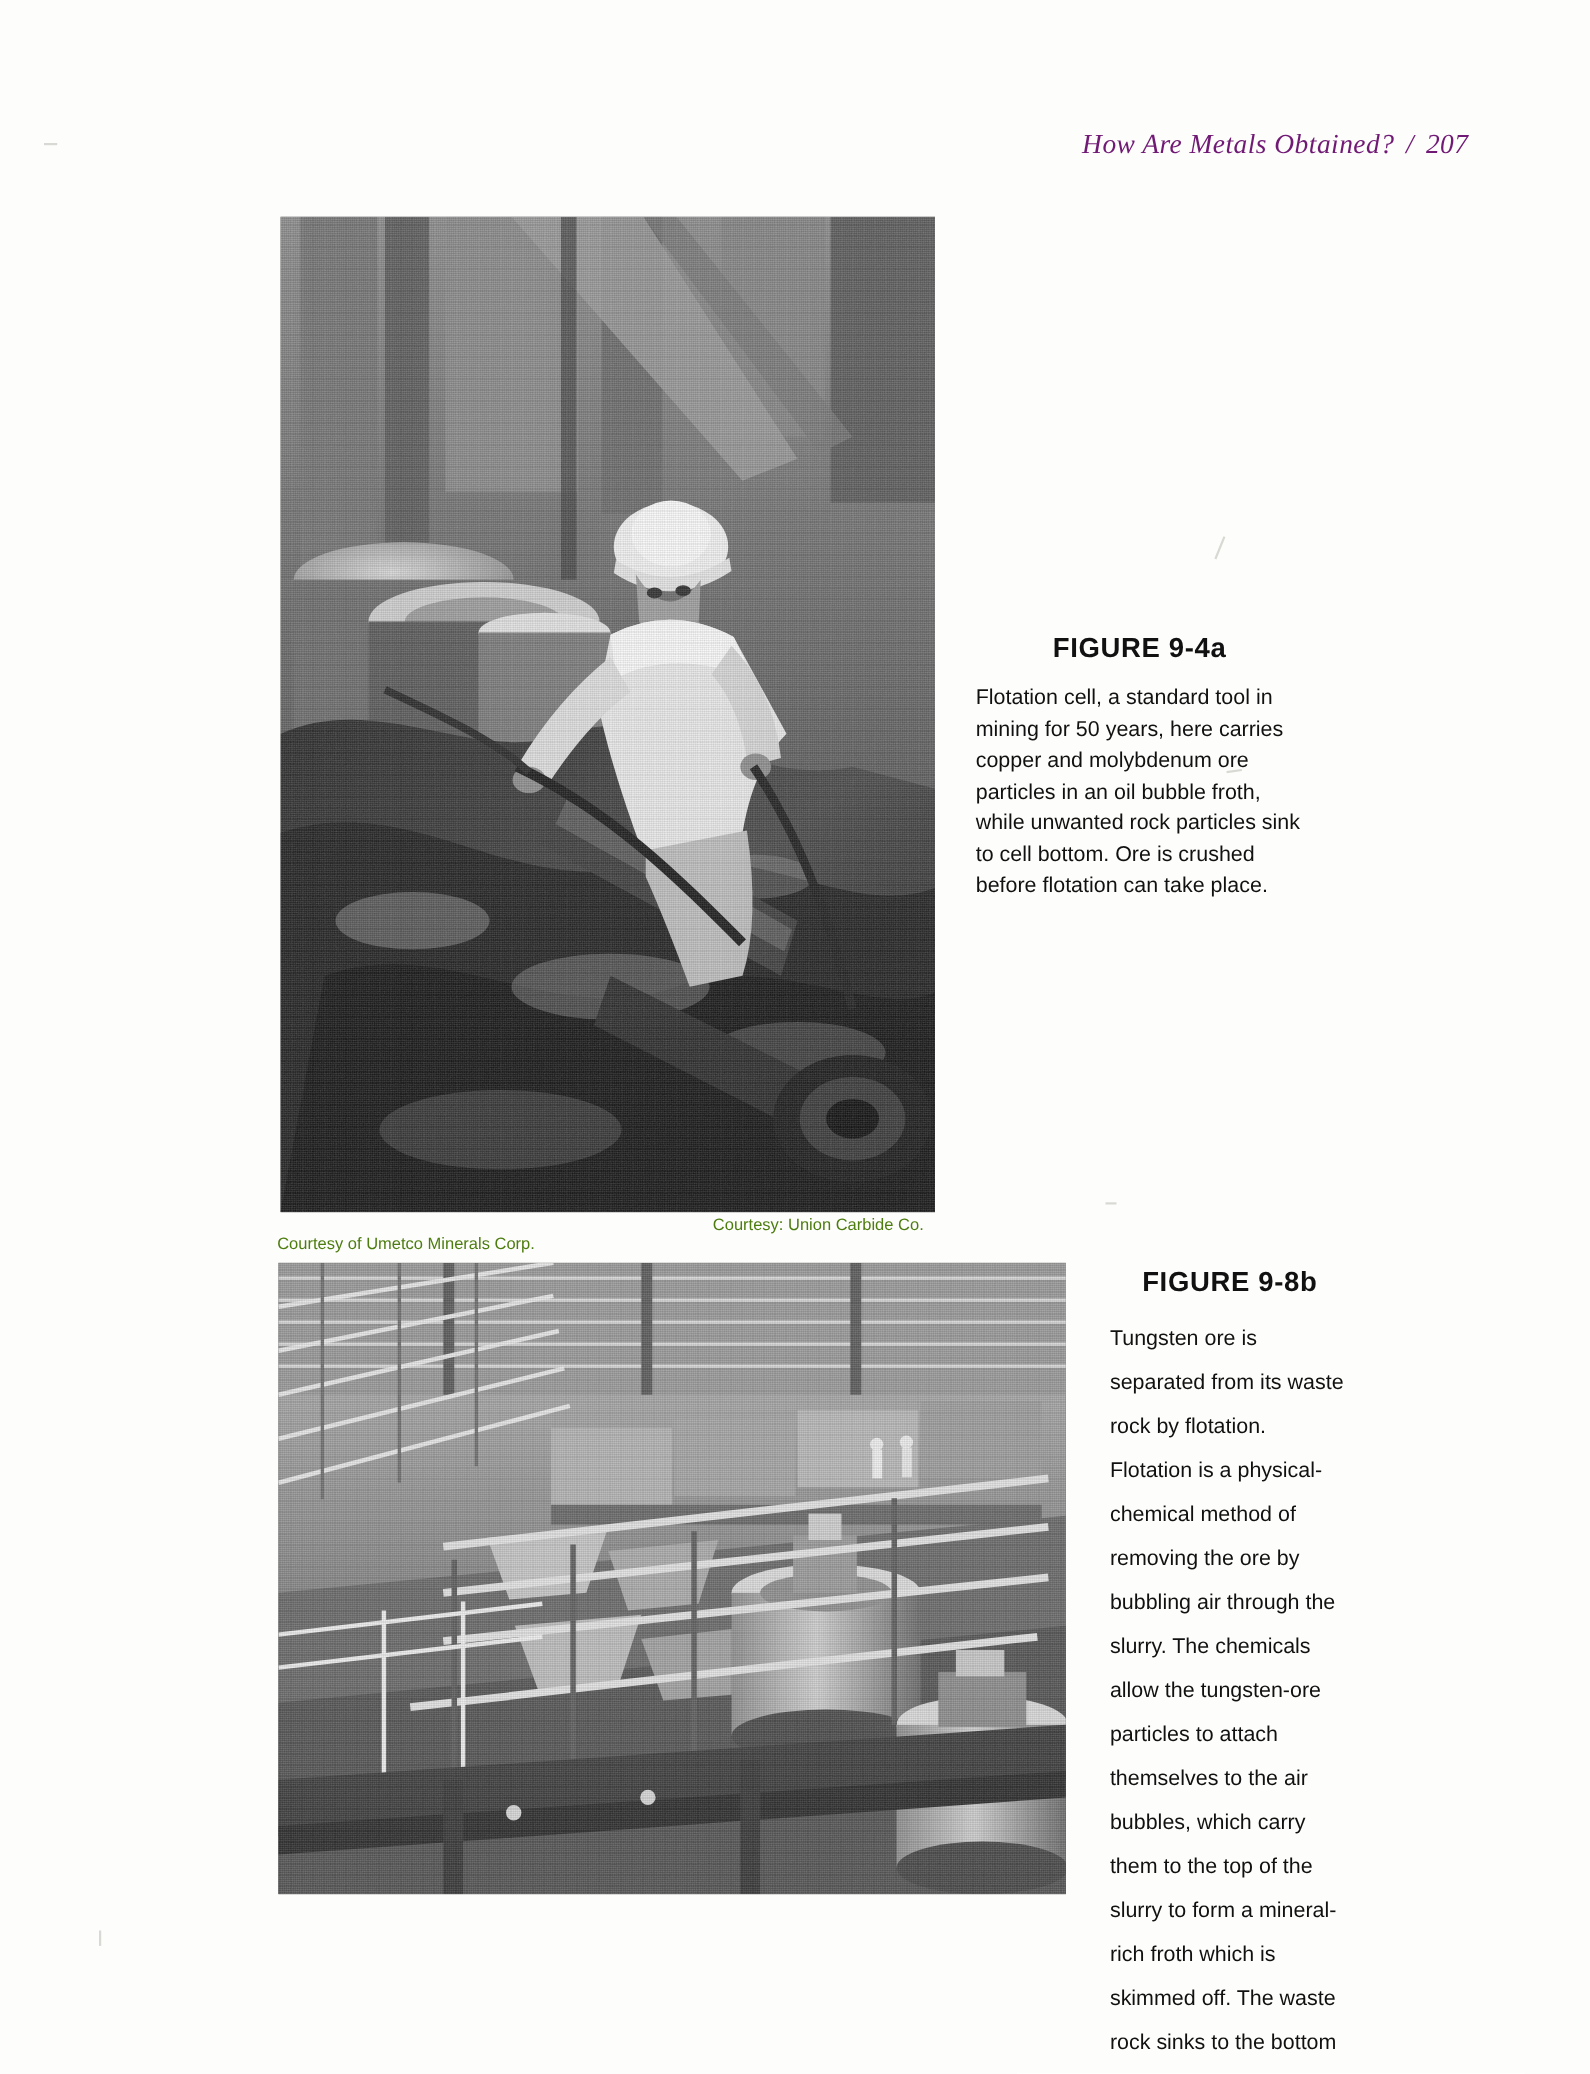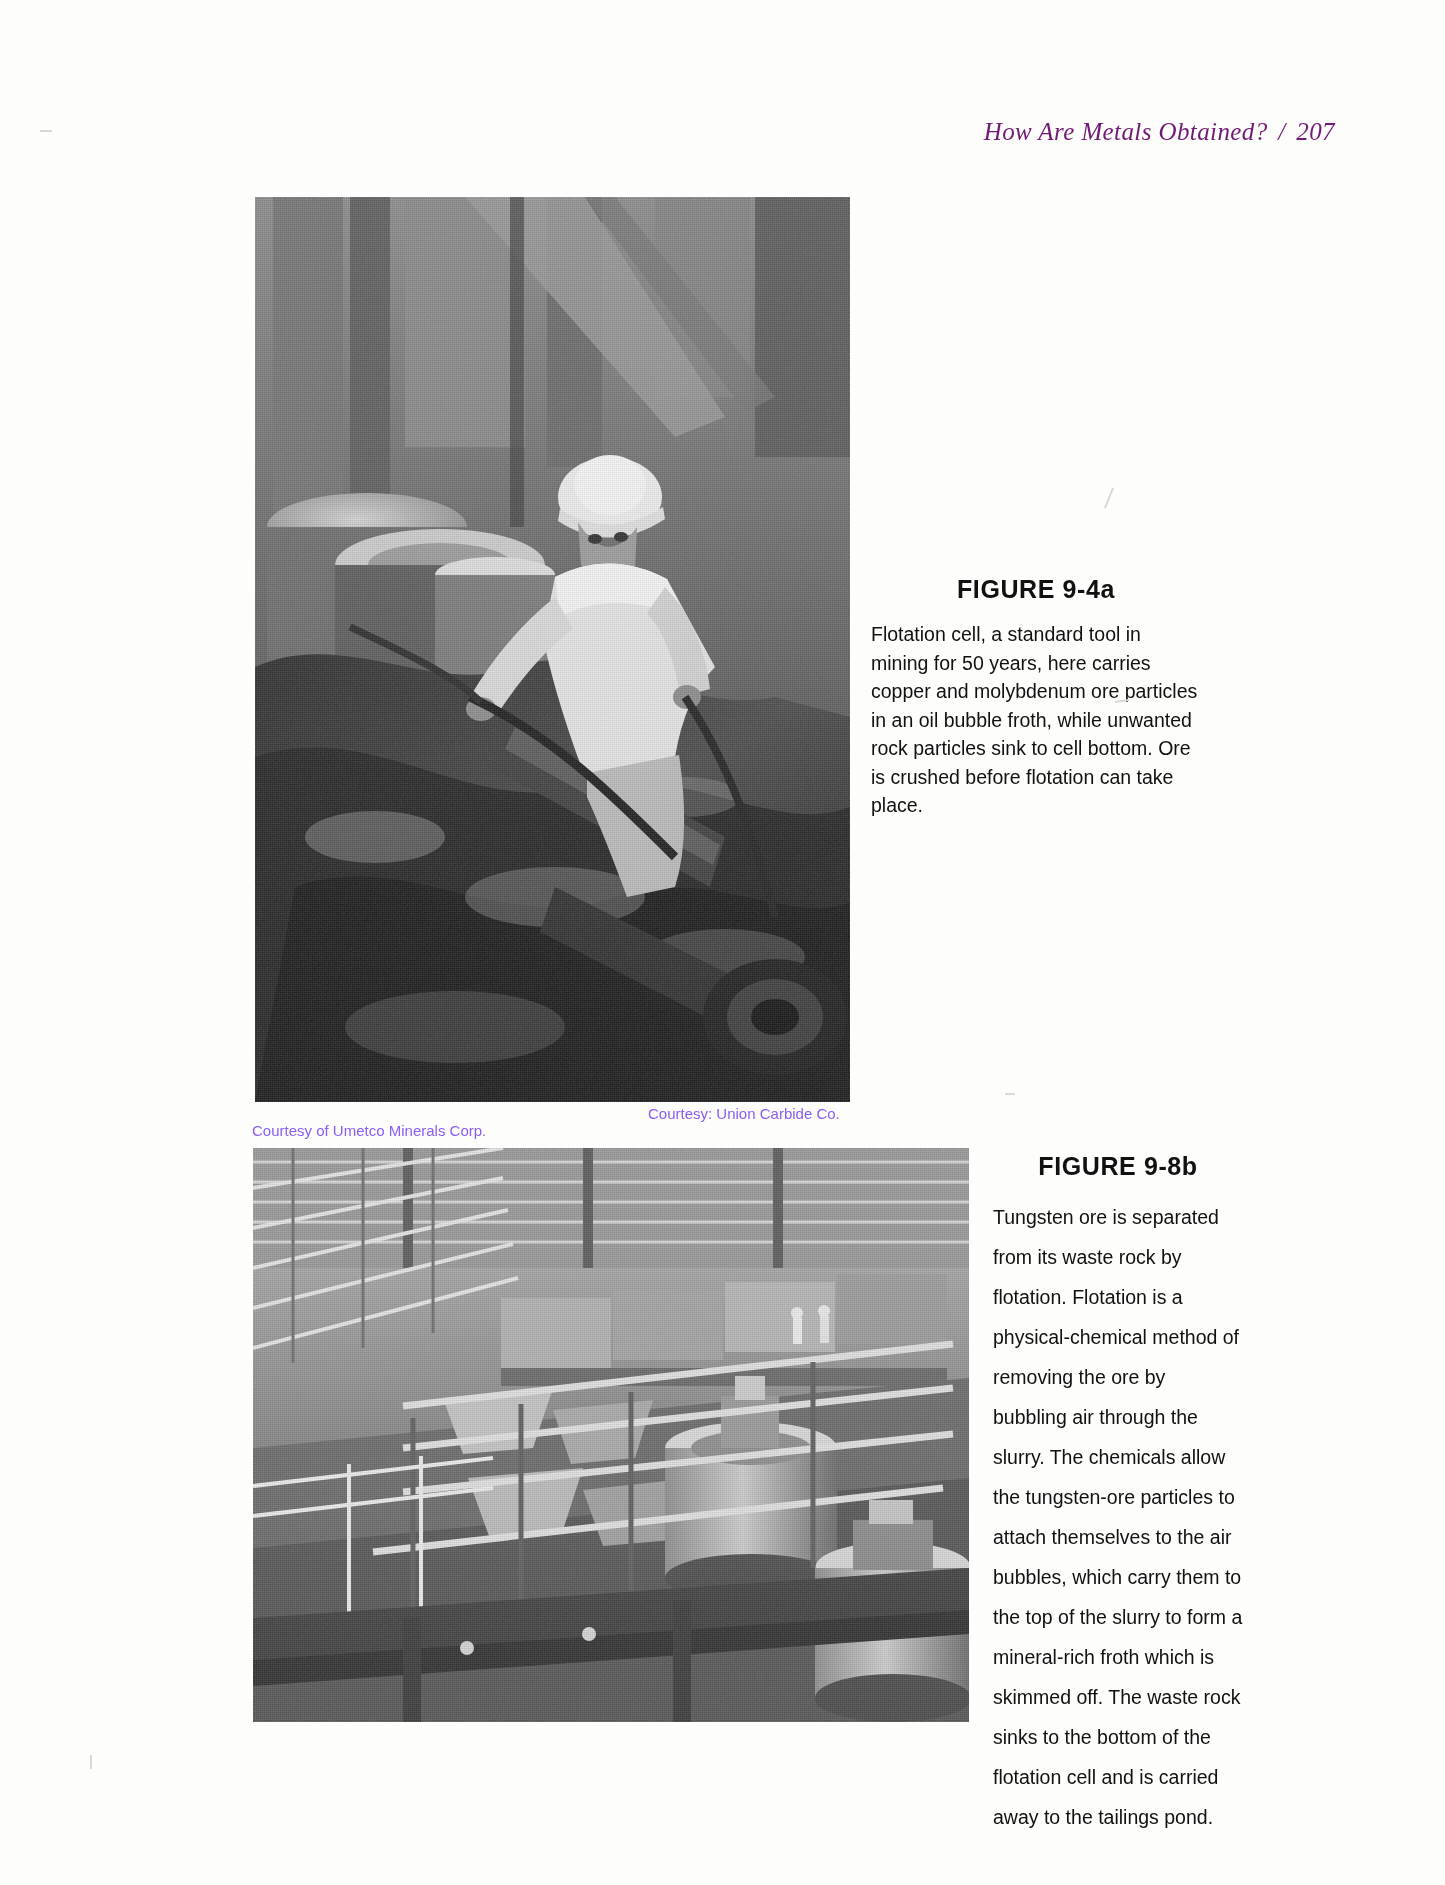--- a/index.html
+++ b/index.html
@@ -68,21 +68,21 @@
       repeating-linear-gradient(0deg, rgba(255,255,255,0.10) 0px, rgba(255,255,255,0.10) 1px, rgba(0,0,0,0.10) 1px, rgba(0,0,0,0.10) 2px),
       repeating-linear-gradient(90deg, rgba(255,255,255,0.08) 0px, rgba(255,255,255,0.08) 1px, rgba(0,0,0,0.08) 1px, rgba(0,0,0,0.08) 2px);
     pointer-events: none;
   }
 
   
   .credit {
     position: absolute;
     font-family: "Liberation Sans", sans-serif;
     font-size: 15px;
-    color: #8b5cf6;
+    color: #4d7c0f;
     white-space: nowrap;
   }
   #credit-union-carbide {
     left: 648px;
     top: 1105px;
   }
   #credit-umetco {
     left: 252px;
     top: 1122px;
   }
@@ -96,21 +96,21 @@
   .caption-title {
     font-size: 25px;
     font-weight: bold;
     letter-spacing: 0.6px;
     margin: 0 0 16px 0;
     text-align: center;
   }
   .caption-body {
     font-size: 19.5px;
     line-height: 28.5px;
-    margin: 0;
+    margin: 16px;
     text-align: left;
   }
 
   #caption-a {
     left: 871px;
     top: 575px;
     width: 330px;
   }
   #caption-b {
     left: 993px;

